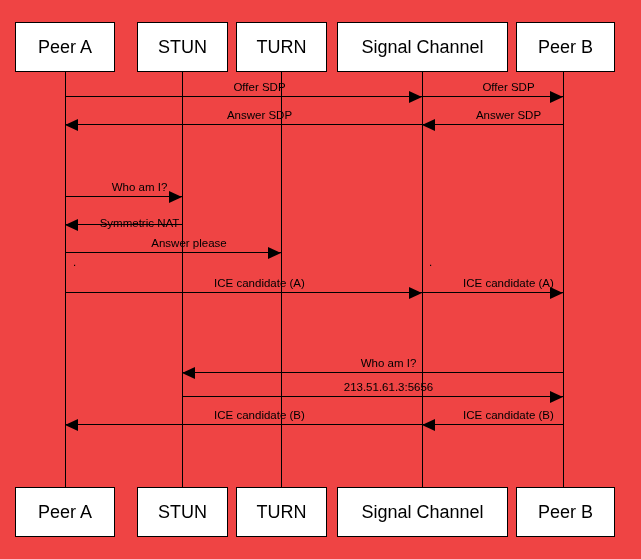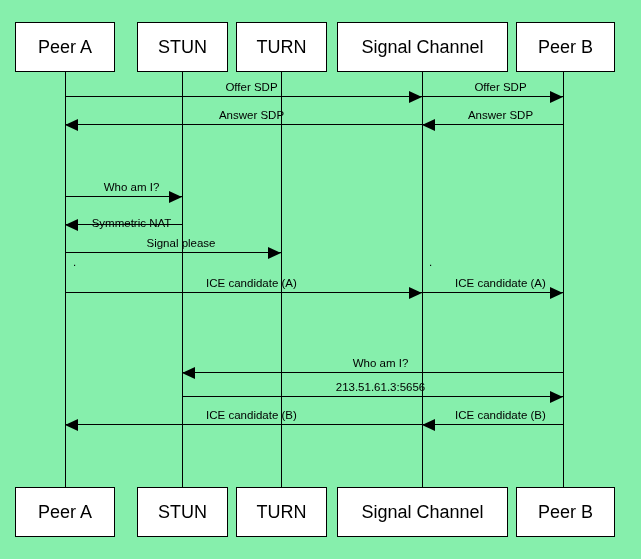--- a/index.html
+++ b/index.html
@@ -8,21 +8,21 @@
     background: #ffffff;
   }
   body {
     font-family: "Liberation Sans", sans-serif;
     color: #000000;
   }
   #diagram-root {
     position: relative;
     width: 641px;
     height: 559px;
-    background: #86efac;
+    background: #ef4444;
     overflow: hidden;
   }
   .lifeline-box {
     position: absolute;
     box-sizing: border-box;
     border: 1px solid #000000;
     background: #ffffff;
     display: flex;
     align-items: center;
     justify-content: center;
@@ -56,21 +56,21 @@
   }
   .arrowhead.left {
     border-right: 13px solid #000000;
   }
   .msg-label {
     position: absolute;
     font-size: 11.5px;
     line-height: 13px;
     white-space: nowrap;
     background: #ffffff;
-    padding: 0 8px;
+    padding: 0 16px;
     z-index: 4;
     color: #000000;
   }
   .stray-dot {
     position: absolute;
     font-size: 11.5px;
     line-height: 8px;
     color: #000000;
     z-index: 4;
   }
@@ -127,21 +127,21 @@
     <div class="arrowhead left" style="top: 119px; left: 65px;"></div>
     <div class="msg-label" style="top: 109px; left: 65px; width: 357px; text-align: center; background: transparent;">Answer SDP</div>
     <div class="msg" style="left: 65px; top: 196px; width: 117px;"></div>
     <div class="arrowhead right" style="top: 191px; left: 169px;"></div>
     <div class="msg-label" style="top: 181px; left: 65px; width: 117px; text-align: center; background: transparent;">Who am I?</div>
     <div class="msg" style="left: 65px; top: 224px; width: 117px;"></div>
     <div class="arrowhead left" style="top: 219px; left: 65px;"></div>
     <div class="msg-label" style="top: 209px; left: 65px; width: 117px; text-align: center; background: transparent; margin-top: 8px;">Symmetric NAT</div>
     <div class="msg" style="left: 65px; top: 252px; width: 216px;"></div>
     <div class="arrowhead right" style="top: 247px; left: 268px;"></div>
-    <div class="msg-label" style="top: 237px; left: 65px; width: 216px; text-align: center; background: transparent;">Signal please</div>
+    <div class="msg-label" style="top: 237px; left: 65px; width: 216px; text-align: center; background: transparent;">Answer please</div>
     <div class="msg" style="left: 65px; top: 292px; width: 357px;"></div>
     <div class="arrowhead right" style="top: 287px; left: 409px;"></div>
     <div class="msg-label" style="top: 277px; left: 65px; width: 357px; text-align: center; background: transparent;">ICE candidate (A)</div>
     <div class="msg" style="left: 422px; top: 292px; width: 141px;"></div>
     <div class="arrowhead right" style="top: 287px; left: 550px;"></div>
     <div class="msg-label" style="top: 277px; left: 422px; width: 141px; text-align: center; background: transparent;">ICE candidate (A)</div>
     <div class="msg" style="left: 182px; top: 372px; width: 381px;"></div>
     <div class="arrowhead left" style="top: 367px; left: 182px;"></div>
     <div class="msg-label" style="top: 357px; left: 182px; width: 381px; text-align: center; background: transparent;">Who am I?</div>
     <div class="msg" style="left: 182px; top: 396px; width: 381px;"></div>

